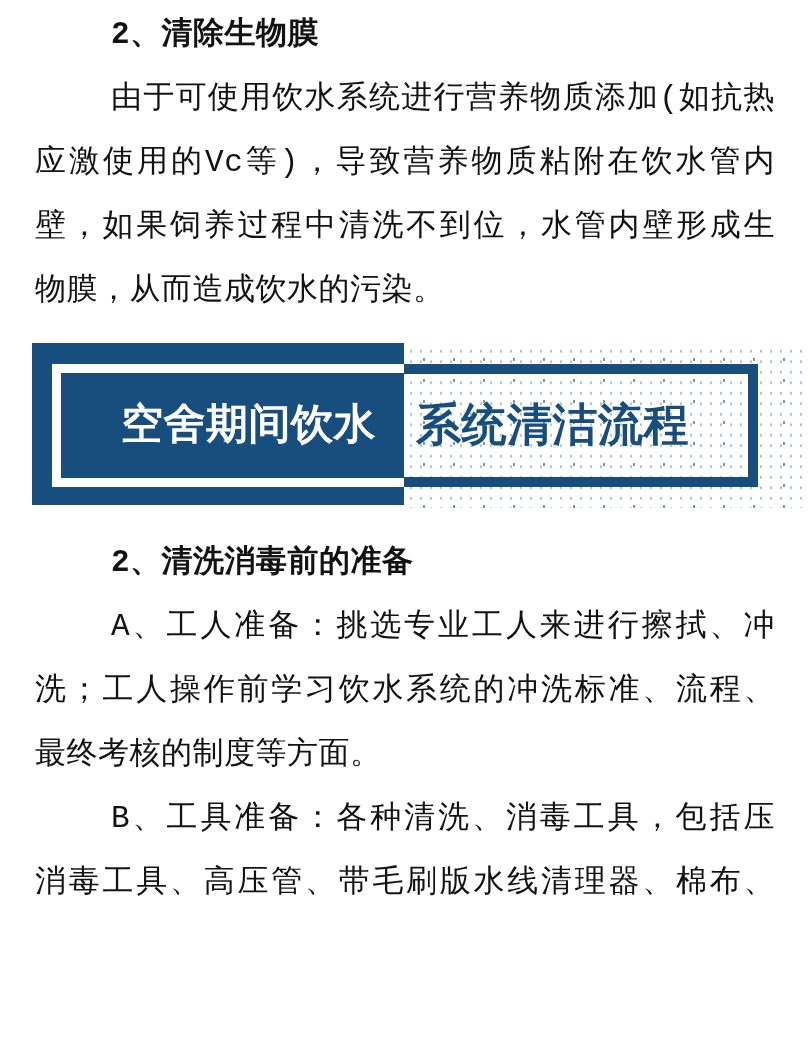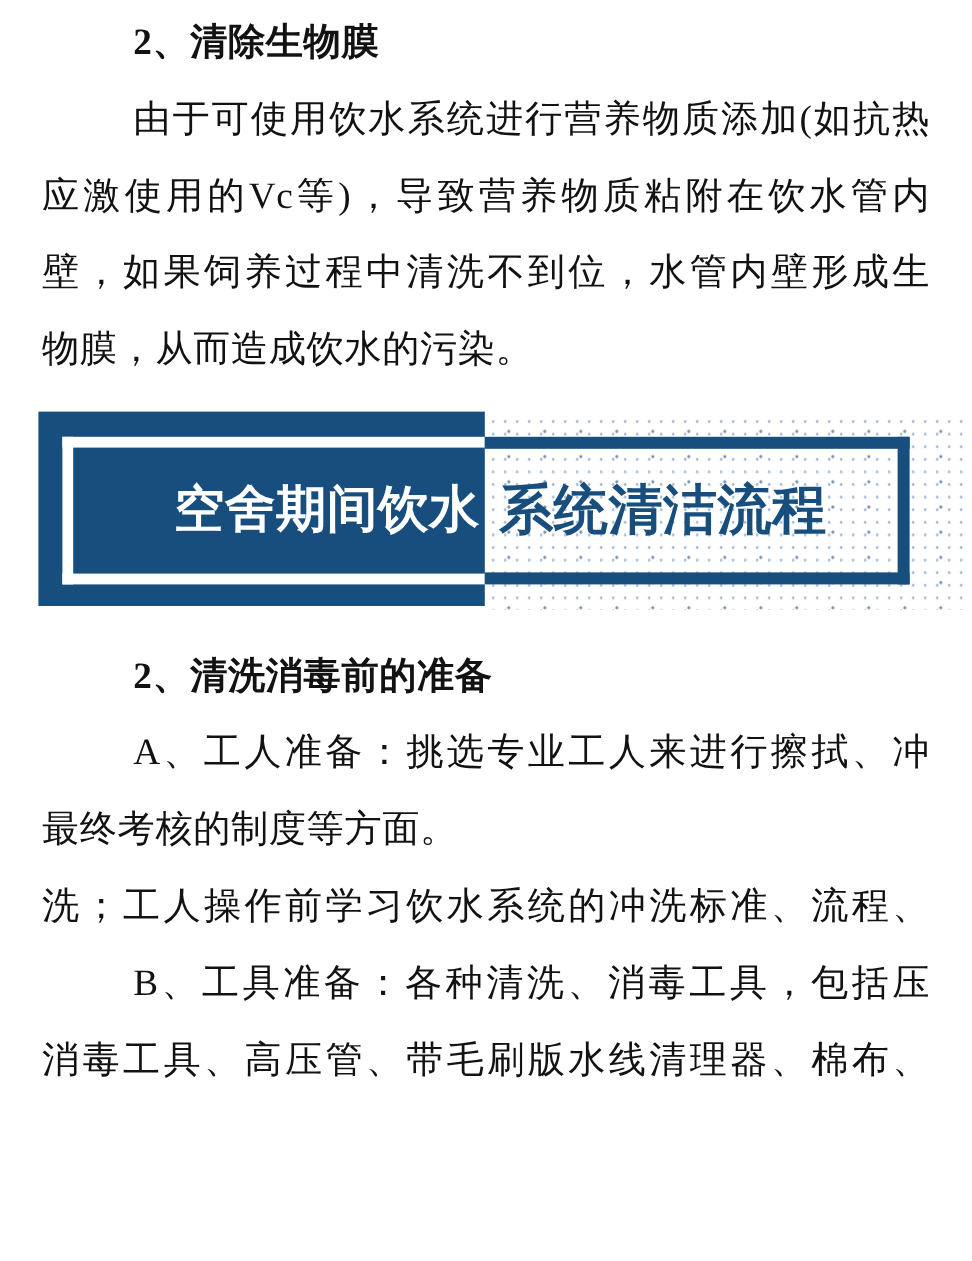--- a/index.html
+++ b/index.html
@@ -3,21 +3,21 @@
 <meta charset="utf-8">
 <style>
   * { margin: 0; padding: 0; box-sizing: border-box; }
   html, body { background: #ffffff; }
   .page {
     position: relative;
     width: 810px;
     height: 1051px;
     background: #ffffff;
     overflow: hidden;
-    font-family: Liberation Serif, serif;
+    font-family: Liberation Mono, monospace;
     color: #121212;
   }
 
   
   .text-block { position: absolute; left: 35px; right: 35px; }
   .block-1 { top: 3px; }
   .block-2 { top: 531px; }
   .line {
     font-size: 31px;
     line-height: 64px;
@@ -53,21 +53,21 @@
     position: absolute; left: 52px; top: 21px; width: 352px; height: 123px;
     border: 9px solid #ffffff; border-right: none;
   }
   .outline-blue {
     position: absolute; left: 404px; top: 21px; width: 354px; height: 123px;
     border: 10px solid #174E7D; border-left: none;
   }
   .banner-text-left {
     position: absolute; left: 32px; top: 0; width: 372px; height: 162px;
     display: flex; align-items: center; justify-content: flex-end;
-    padding-right: 4px;
+    padding-right: 28px;
     color: #ffffff; font-weight: 700; font-size: 42px; letter-spacing: 0.5px;
   }
   .banner-text-right {
     position: absolute; left: 416px; top: 0; height: 163px;
     display: flex; align-items: center;
     color: #174E7D; font-weight: 700; font-size: 45px; letter-spacing: 0.5px;
   }
 </style>
 </head>
 <body>
@@ -87,19 +87,19 @@
     <div class="blue-panel"></div>
     <div class="outline-white"></div>
     <div class="outline-blue"></div>
     <div class="banner-text-left">空舍期间饮水</div>
     <div class="banner-text-right">系统清洁流程</div>
   </div>
 
   <section class="text-block block-2">
     <div class="line heading indent">2、清洗消毒前的准备</div>
     <div class="line justify indent">A、工人准备：挑选专业工人来进行擦拭、冲</div>
+    <div class="line justify">洗；工人操作前学习饮水系统的冲洗标准、流程、</div>
     <div class="line">最终考核的制度等方面。</div>
-    <div class="line justify">洗；工人操作前学习饮水系统的冲洗标准、流程、</div>
     <div class="line justify indent">B、工具准备：各种清洗、消毒工具，包括压</div>
     <div class="line justify">消毒工具、高压管、带毛刷版水线清理器、棉布、</div>
   </section>
 
 </div>
 
 </body></html>

